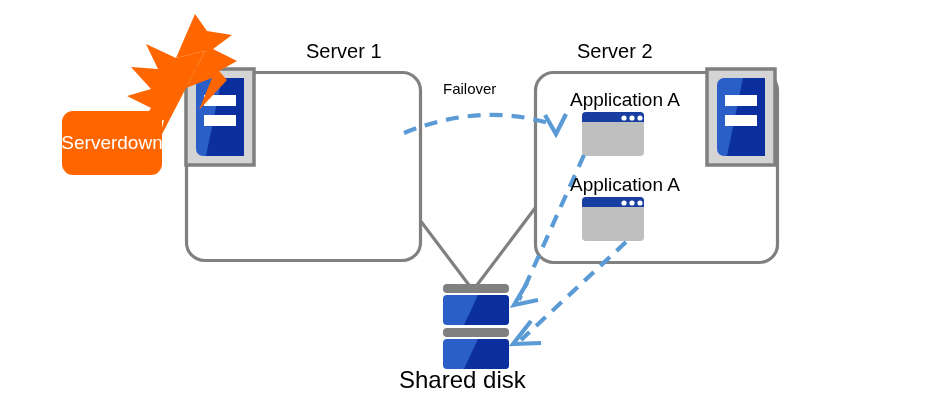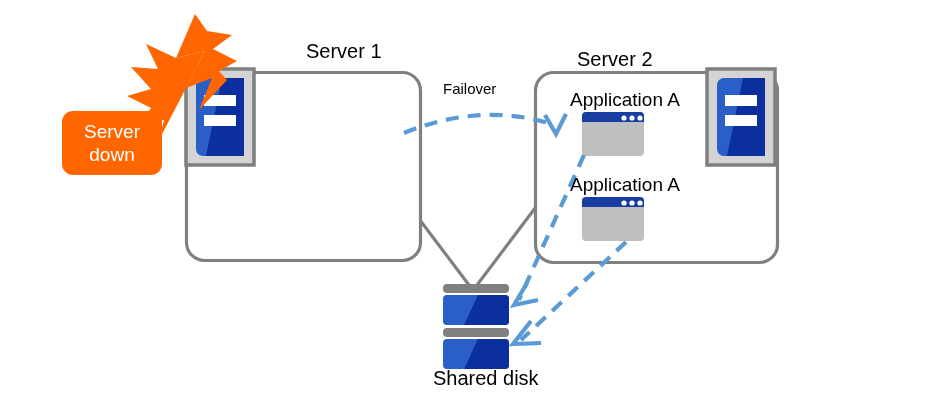--- a/index.html
+++ b/index.html
@@ -10,28 +10,28 @@
   #stage{position:relative;width:948px;height:401px;background:#fff;padding-left:20px;}
   #diagram-svg{position:absolute;left:0;top:0;}
   .lbl{
     position:absolute;
     color:#000;
     font-family:"Liberation Sans", sans-serif;
     white-space:nowrap;
     line-height:1;
   }
   #server1-title{left:306px;top:41px;font-size:20px;}
-  #server2-title{left:577px;top:41px;font-size:20px;margin-top:8px;}
+  #server2-title{left:577px;top:41px;font-size:20px;}
   #failover-label{left:443px;top:81px;font-size:15px;}
   #app-a-1-label{left:570px;top:90px;font-size:19px;}
   #app-a-2-label{left:570px;top:175px;font-size:19px;}
-  #shared-disk-label{left:433px;top:368px;font-size:20px;text-align:center;}
+  #shared-disk-label{left:399px;top:368px;font-size:24px;text-align:center;}
   #server-down-text{
     position:absolute;left:63px;top:112px;width:98px;height:62px;
-    display:flex;flex-direction:column;align-items:center;justify-content:center;
+    display:flex;flex-direction:row;align-items:center;justify-content:center;
     color:#ffffff;font-size:19px;line-height:1.22;text-align:center;
     pointer-events:none;
   }
 </style>
 </head>
 <body>
 
 <div id="stage">
 
   <svg id="diagram-svg" width="948" height="401" viewBox="0 0 948 401">

